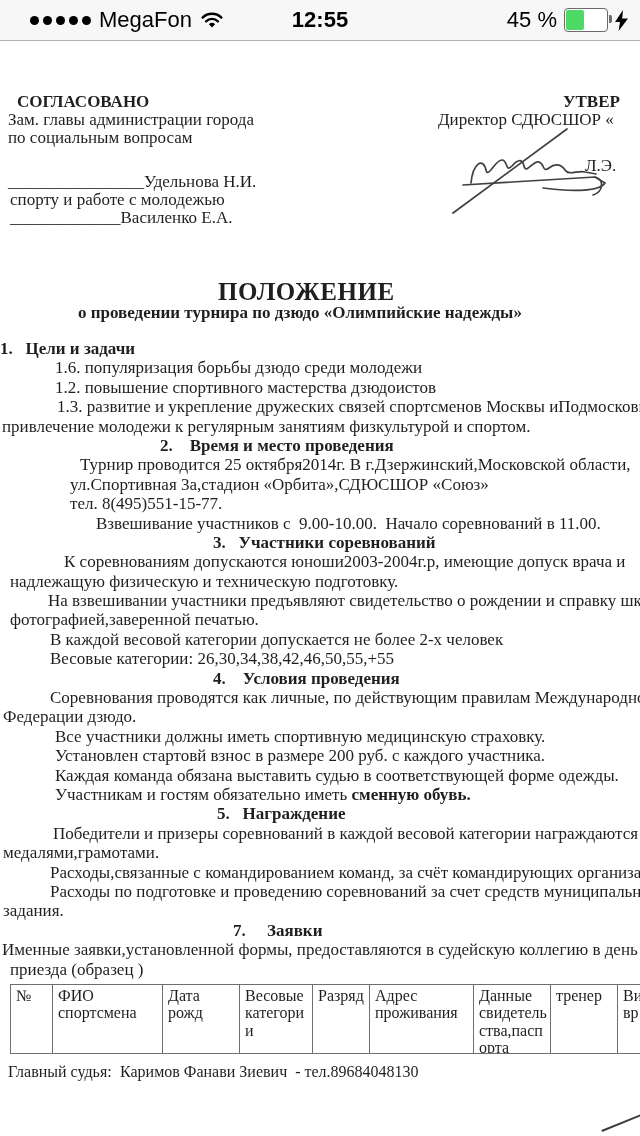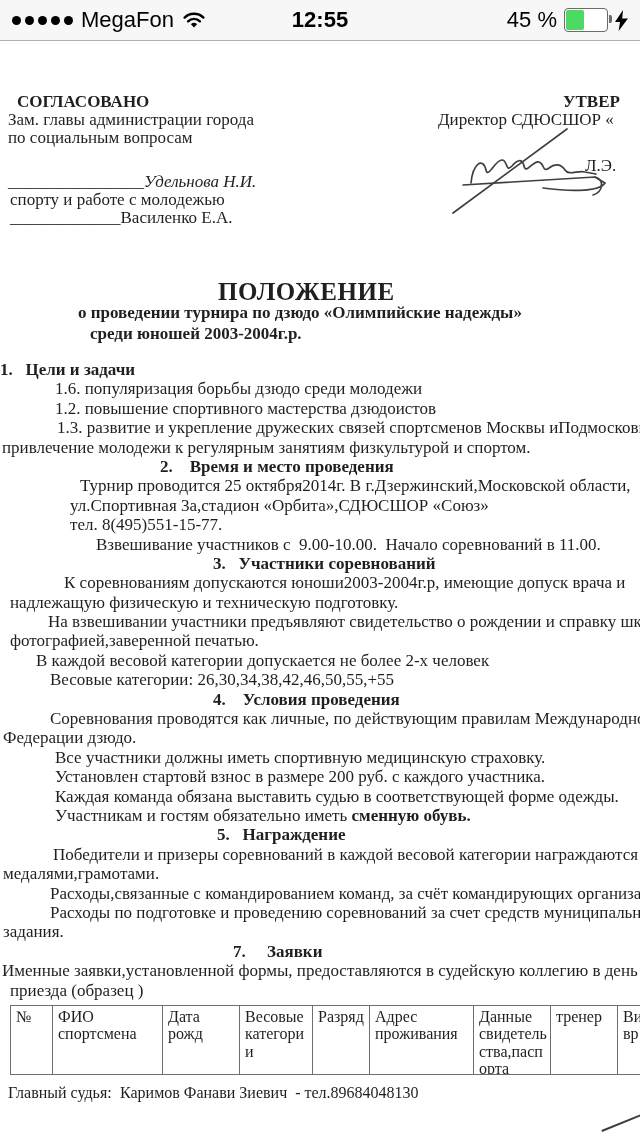--- a/index.html
+++ b/index.html
@@ -1,39 +1,39 @@
 <!DOCTYPE html>
 <html><head>
 <meta charset="utf-8">
 <style>
   html,body{margin:0;padding:0;}
   body{width:640px;height:1136px;overflow:hidden;background:#fff;position:relative;
        font-family:"Liberation Serif","DejaVu Serif",serif;color:#1f1f1f;}
   
   .status-bar{position:relative;height:40px;background:#f7f7f7;border-bottom:1px solid #b0b0b0;
       display:flex;align-items:center;font-family:"Liberation Sans","DejaVu Sans",sans-serif;
-      font-size:22px;color:#000;}
+      font-size:22px;color:#000;padding-left:18px;}
   .sb-left{display:flex;align-items:center;gap:8px;padding-left:12px;z-index:2;}
   .dots{display:flex;gap:4px;align-items:center;}
   .dot{width:9px;height:9px;border-radius:50%;background:#000;}
   .sb-time{position:absolute;left:0;right:0;text-align:center;font-weight:bold;z-index:1;}
   .sb-right{margin-left:auto;display:flex;align-items:center;gap:7px;padding-right:12px;z-index:2;}
   .battery{width:40px;height:20px;border:1px solid #6b6b6b;border-radius:4px;padding:1px;
       display:flex;position:relative;background:#fff;}
   .battery-fill{height:100%;background:#4cd964;border-radius:2px;}
   .battery-nub{position:absolute;right:-5px;top:6px;width:3px;height:8px;background:#6b6b6b;
       border-radius:0 2px 2px 0;}
   
   .doc{position:relative;width:640px;overflow:hidden;font-size:17px;}
   .hdr{position:relative;height:168px;margin-top:52px;}
   .hline{line-height:18px;white-space:nowrap;}
   .agreed-title{margin-left:17px;}
   .agreed-ind{margin-left:8px;}
   .agreed-ind2{margin-left:10px;}
-  .sign1{margin-top:26px;font-style:italic;}
+  .sign1{margin-top:26px;}
   .role3{margin-top:14px;}
   .approved{position:absolute;left:438px;top:0;width:260px;white-space:nowrap;}
   .approved .utv{margin-left:125px;}
   .sig-svg{position:absolute;left:445px;top:20px;}
   .sig-suffix{position:absolute;left:585px;top:63px;}
   .title-block{margin-top:20px;font-weight:bold;}
   .title-block div{line-height:21px;white-space:nowrap;}
   .tb1{margin-left:218px;font-size:25px;letter-spacing:.5px;}
   .tb2{margin-left:78px;}
   .tb3{margin-left:90px;}
@@ -111,40 +111,39 @@
         <path d="M18,72 L150,64 L160,70 C153,80 120,78 98,75"></path>
         <path d="M150,64 C160,67 158,79 148,82"></path>
       </g>
     </svg>
     <span class="sig-suffix">Л.Э.</span>
   </div>
 
   <div class="title-block">
     <div class="tb1">ПОЛОЖЕНИЕ</div>
     <div class="tb2">о проведении турнира по дзюдо «Олимпийские надежды»</div>
-    <div class="tb3">среди юношей 2003-2004г.р.</div>
   </div>
 
   <div class="bodytext">
     <div class="line b" style="">1.&nbsp;&nbsp;&nbsp;Цели и задачи</div>
     <div class="line" style="margin-left:55px">1.6. популяризация борьбы дзюдо среди молодежи</div>
     <div class="line" style="margin-left:55px">1.2. повышение спортивного мастерства дзюдоистов</div>
     <div class="line" style="margin-left:57px">1.3. развитие и укрепление дружеских связей спортсменов Москвы иПодмосковья,</div>
     <div class="line" style="margin-left:2px">привлечение молодежи к регулярным занятиям физкультурой и спортом.</div>
     <div class="line b" style="margin-left:160px">2.&nbsp;&nbsp;&nbsp;&nbsp;Время и место проведения</div>
     <div class="line" style="margin-left:80px">Турнир проводится 25 октября2014г. В г.Дзержинский,Московской области,</div>
     <div class="line" style="margin-left:70px">ул.Спортивная 3а,стадион «Орбита»,СДЮСШОР «Союз»</div>
     <div class="line" style="margin-left:70px">тел. 8(495)551-15-77.</div>
     <div class="line" style="margin-left:96px">Взвешивание участников с&nbsp; 9.00-10.00.&nbsp; Начало соревнований в 11.00.</div>
     <div class="line b" style="margin-left:213px">3.&nbsp;&nbsp;&nbsp;Участники соревнований</div>
     <div class="line" style="margin-left:64px">К соревнованиям допускаются юноши2003-2004г.р, имеющие допуск врача и</div>
     <div class="line" style="margin-left:10px">надлежащую физическую и техническую подготовку.</div>
     <div class="line" style="margin-left:48px">На взвешивании участники предъявляют свидетельство о рождении и справку школь</div>
     <div class="line" style="margin-left:10px">фотографией,заверенной печатью.</div>
-    <div class="line" style="margin-left:36px">В каждой весовой категории допускается не более 2-х человек</div>
+    <div class="line" style="margin-left:50px">В каждой весовой категории допускается не более 2-х человек</div>
     <div class="line" style="margin-left:50px">Весовые категории: 26,30,34,38,42,46,50,55,+55</div>
     <div class="line b" style="margin-left:213px">4.&nbsp;&nbsp;&nbsp;&nbsp;Условия проведения</div>
     <div class="line" style="margin-left:50px">Соревнования проводятся как личные, по действующим правилам Международной</div>
     <div class="line" style="margin-left:3px">Федерации дзюдо.</div>
     <div class="line" style="margin-left:55px">Все участники должны иметь спортивную медицинскую страховку.</div>
     <div class="line" style="margin-left:55px">Установлен стартовй взнос в размере 200 руб. с каждого участника.</div>
     <div class="line" style="margin-left:55px">Каждая команда обязана выставить судью в соответствующей форме одежды.</div>
     <div class="line" style="margin-left:55px"><span>Участникам и гостям обязательно иметь </span><span class="b">сменную обувь.</span></div>
     <div class="line b" style="margin-left:217px">5.&nbsp;&nbsp;&nbsp;Награждение</div>
     <div class="line" style="margin-left:53px">Победители и призеры соревнований в каждой весовой категории награждаются</div>

